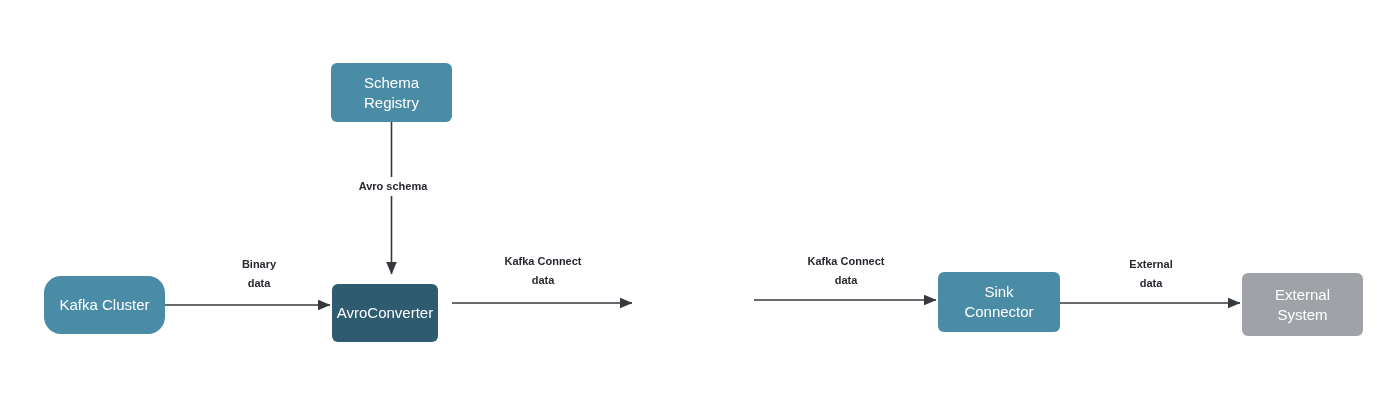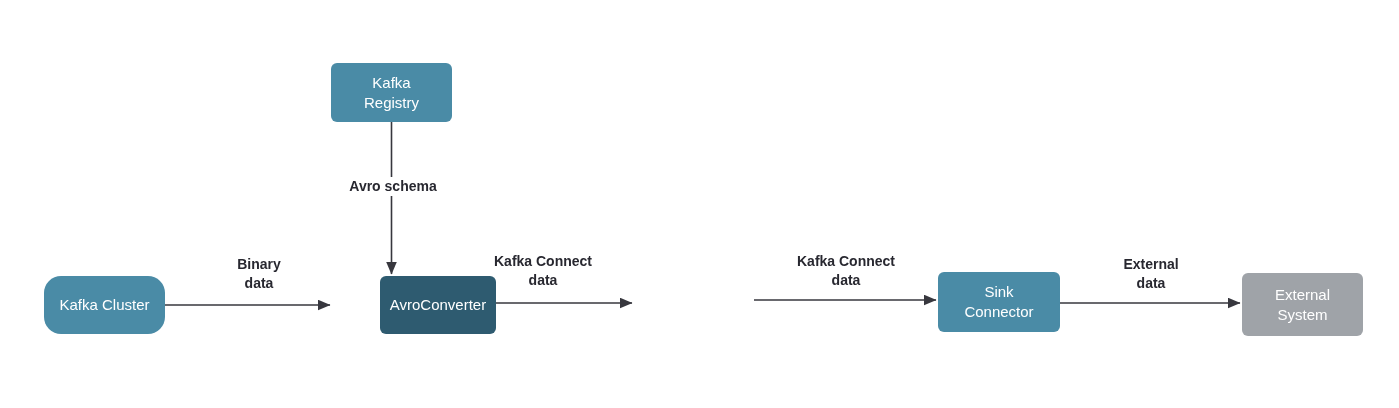--- a/index.html
+++ b/index.html
@@ -22,27 +22,27 @@
   }
   .node--teal{background:var(--teal);}
   .node--dark{background:var(--dark-teal);}
   .node--gray{background:var(--gray);}
   .node--dashed{
     background:var(--bg); border:3px dashed var(--smt-border);
     border-radius:9px; color:var(--smt-text);
   }
   #node-kafka-cluster   {left:44px;   top:276px; width:121px; height:58px;border-radius:17px;}
   #node-schema-registry {left:331px;  top:63px;  width:121px; height:59px;}
-  #node-avro-converter  {left:332px;  top:276px; width:116px; height:58px;margin-left:48px;}
+  #node-avro-converter  {left:332px;  top:284px; width:106px; height:58px;}
   #node-smt             {left:634px;  top:268px; width:120px; height:61px;}
   #node-sink-connector  {left:938px;  top:272px; width:122px; height:60px;}
   #node-external-system {left:1242px; top:273px; width:121px; height:63px;}
   .edge-label{
     position:absolute; transform:translateX(-50%);
-    font-weight:700; font-size:14px; line-height:19px; text-align:center;
+    font-weight:700; font-size:11px; line-height:19px; text-align:center;
     color:var(--label-text); white-space:pre-line;
   }
   #label-binary-data{left:259px; top:255px;}
   #label-avro-schema{left:393px; top:177px; background:var(--bg); padding:0 5px;}
   #label-kafka-connect-left{left:543px; top:252px;}
   #label-kafka-connect-right{left:846px; top:252px;}
   #label-external-data{left:1151px; top:255px;}
 </style>
 </head>
 <body>
@@ -57,21 +57,21 @@
     </defs>
     <line x1="165" y1="305" x2="330" y2="305" marker-end="url(#arrow)"></line>
     <line x1="391.5" y1="122" x2="391.5" y2="274" marker-end="url(#arrow)"></line>
     <line x1="452" y1="303" x2="632" y2="303" marker-end="url(#arrow)"></line>
     <line x1="754" y1="300" x2="936" y2="300" marker-end="url(#arrow)"></line>
     <line x1="1060" y1="303" x2="1240" y2="303" marker-end="url(#arrow)"></line>
   </svg>
 
   <div class="node node--teal" id="node-kafka-cluster">Kafka Cluster</div>
 
-  <div class="node node--teal" id="node-schema-registry">Kafka
+  <div class="node node--teal" id="node-schema-registry">Schema
 Registry</div>
 
   <div class="node node--dark" id="node-avro-converter">AvroConverter</div>
 
 
   <div class="node node--teal" id="node-sink-connector">Sink
 Connector</div>
 
   <div class="node node--gray" id="node-external-system">External
 System</div>

